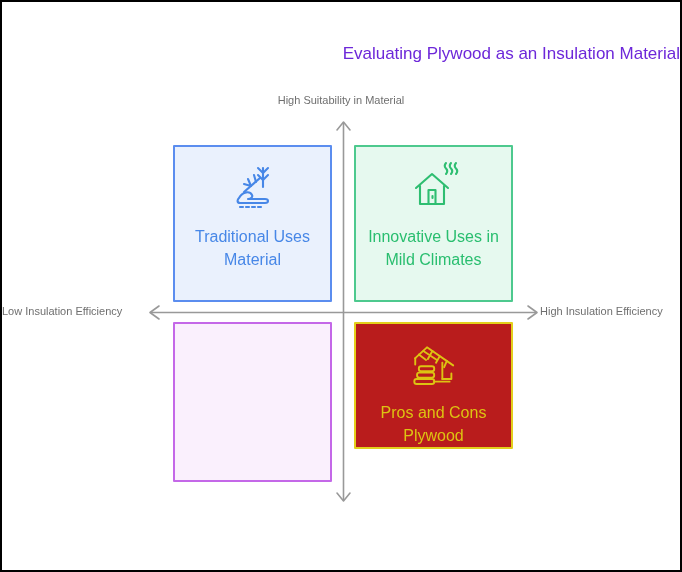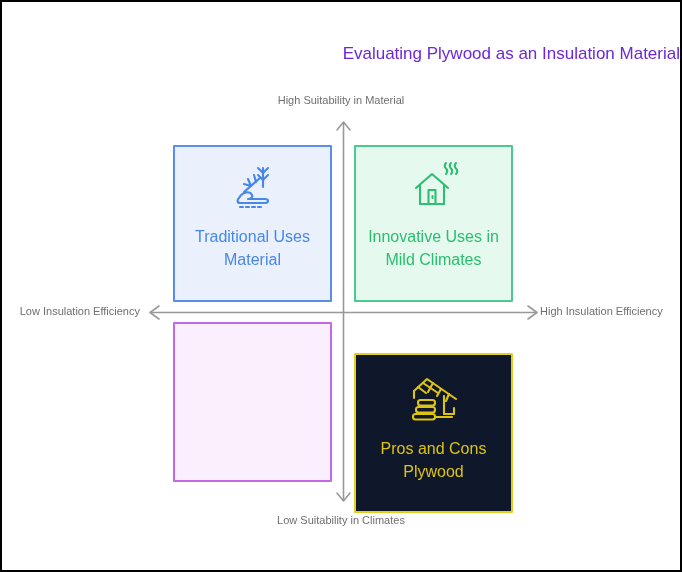--- a/index.html
+++ b/index.html
@@ -22,21 +22,21 @@
     margin-top: 6px;
   }
   .axis-label {
     position: absolute;
     font-size: 11px;
     color: #6f6f6f;
     white-space: nowrap;
   }
   .axis-top    { top: 92px;  left: 0; width: 100%; text-align: center; }
   .axis-bottom { top: 512px; left: 0; width: 100%; text-align: center; }
-  .axis-left   { top: 303px; left: 0; width: 138px; text-align: right; }
+  .axis-left   { top: 303px; left: 0; width: 138px; text-align: left; }
   .axis-right  { top: 303px; left: 538px; text-align: right; }
   .axes-svg {
     position: absolute; top: 0; left: 0;
     width: 682px; height: 572px;
     pointer-events: none;
   }
   .quad {
     position: absolute;
     width: 159px; height: 157px;
     box-sizing: border-box;
@@ -51,33 +51,32 @@
   .quad .qlabel {
     text-align: center;
     font-size: 16px;
     line-height: 23px;
   }
   .q-tl { left: 171px; top: 143px; background: #eaf1fd; border-color: #5b8def; }
   .q-tl .qlabel { color: #4787e7; }
   .q-tr { left: 352px; top: 143px; background: #e6f9ef; border-color: #4dc98e; }
   .q-tr .qlabel { color: #29be6f; }
   .q-bl { left: 171px; top: 320px; background: #faf0fd; border-color: #c468e8; height: 160px; }
-  .q-br { left: 352px; top: 320px; background: #0f172a; border-color: #e3cf1c; height: 160px; margin-top: 31px; }
+  .q-br { left: 352px; top: 320px; background: #b91c1c; border-color: #e3cf1c; height: 127px; }
   .q-br .qlabel { color: #ddc312; }
   .q-br .qicon { margin-top: 4px; }
 </style>
 </head>
 <body>
 
 <div class="frame">
 
   <div class="chart-title">Evaluating Plywood as an Insulation Material</div>
 
   <div class="axis-label axis-top">High Suitability in Material</div>
-  <div class="axis-label axis-bottom">Low Suitability in Climates</div>
   <div class="axis-label axis-left">Low Insulation Efficiency</div>
   <div class="axis-label axis-right">High Insulation Efficiency</div>
 
   <svg class="axes-svg" viewBox="0 0 682 572" fill="none" stroke="#999999" stroke-width="1.6" stroke-linecap="round" stroke-linejoin="round">
     <g>
       <line x1="341.5" y1="121" x2="341.5" y2="498"></line>
       <polyline points="335,128 341.5,120 348,128"></polyline>
       <polyline points="335,491 341.5,499 348,491"></polyline>
     </g>
     <g>

